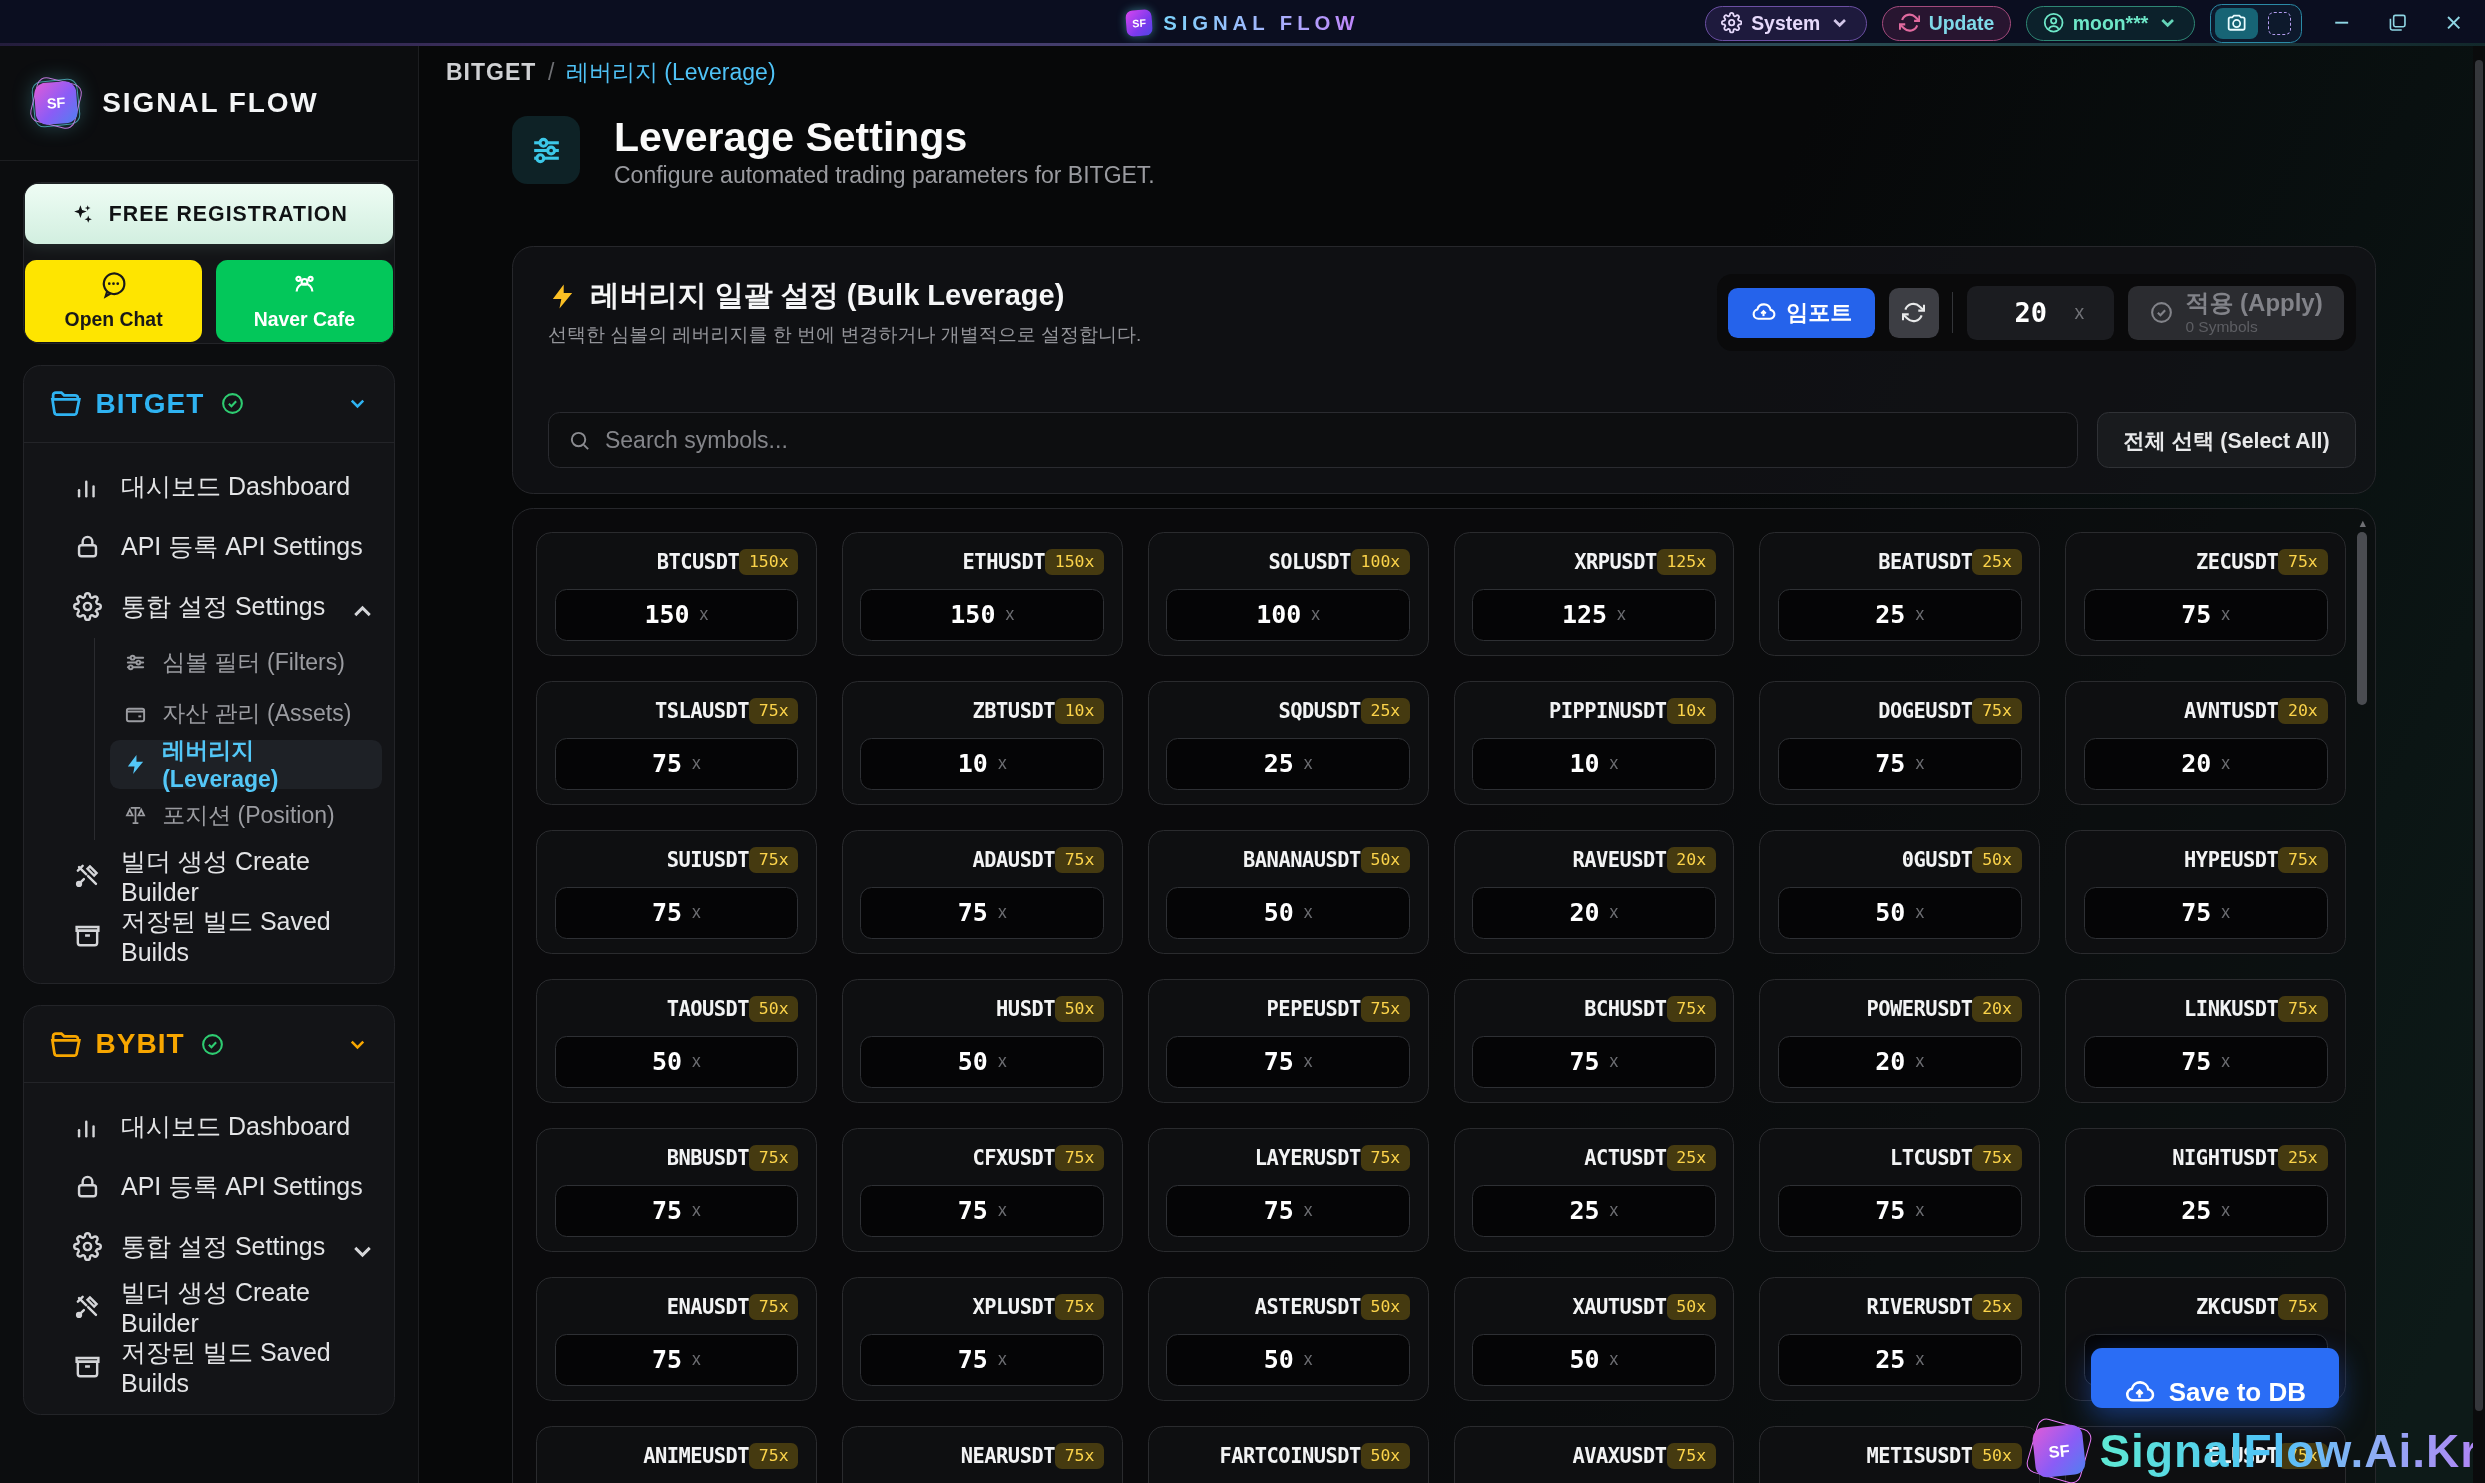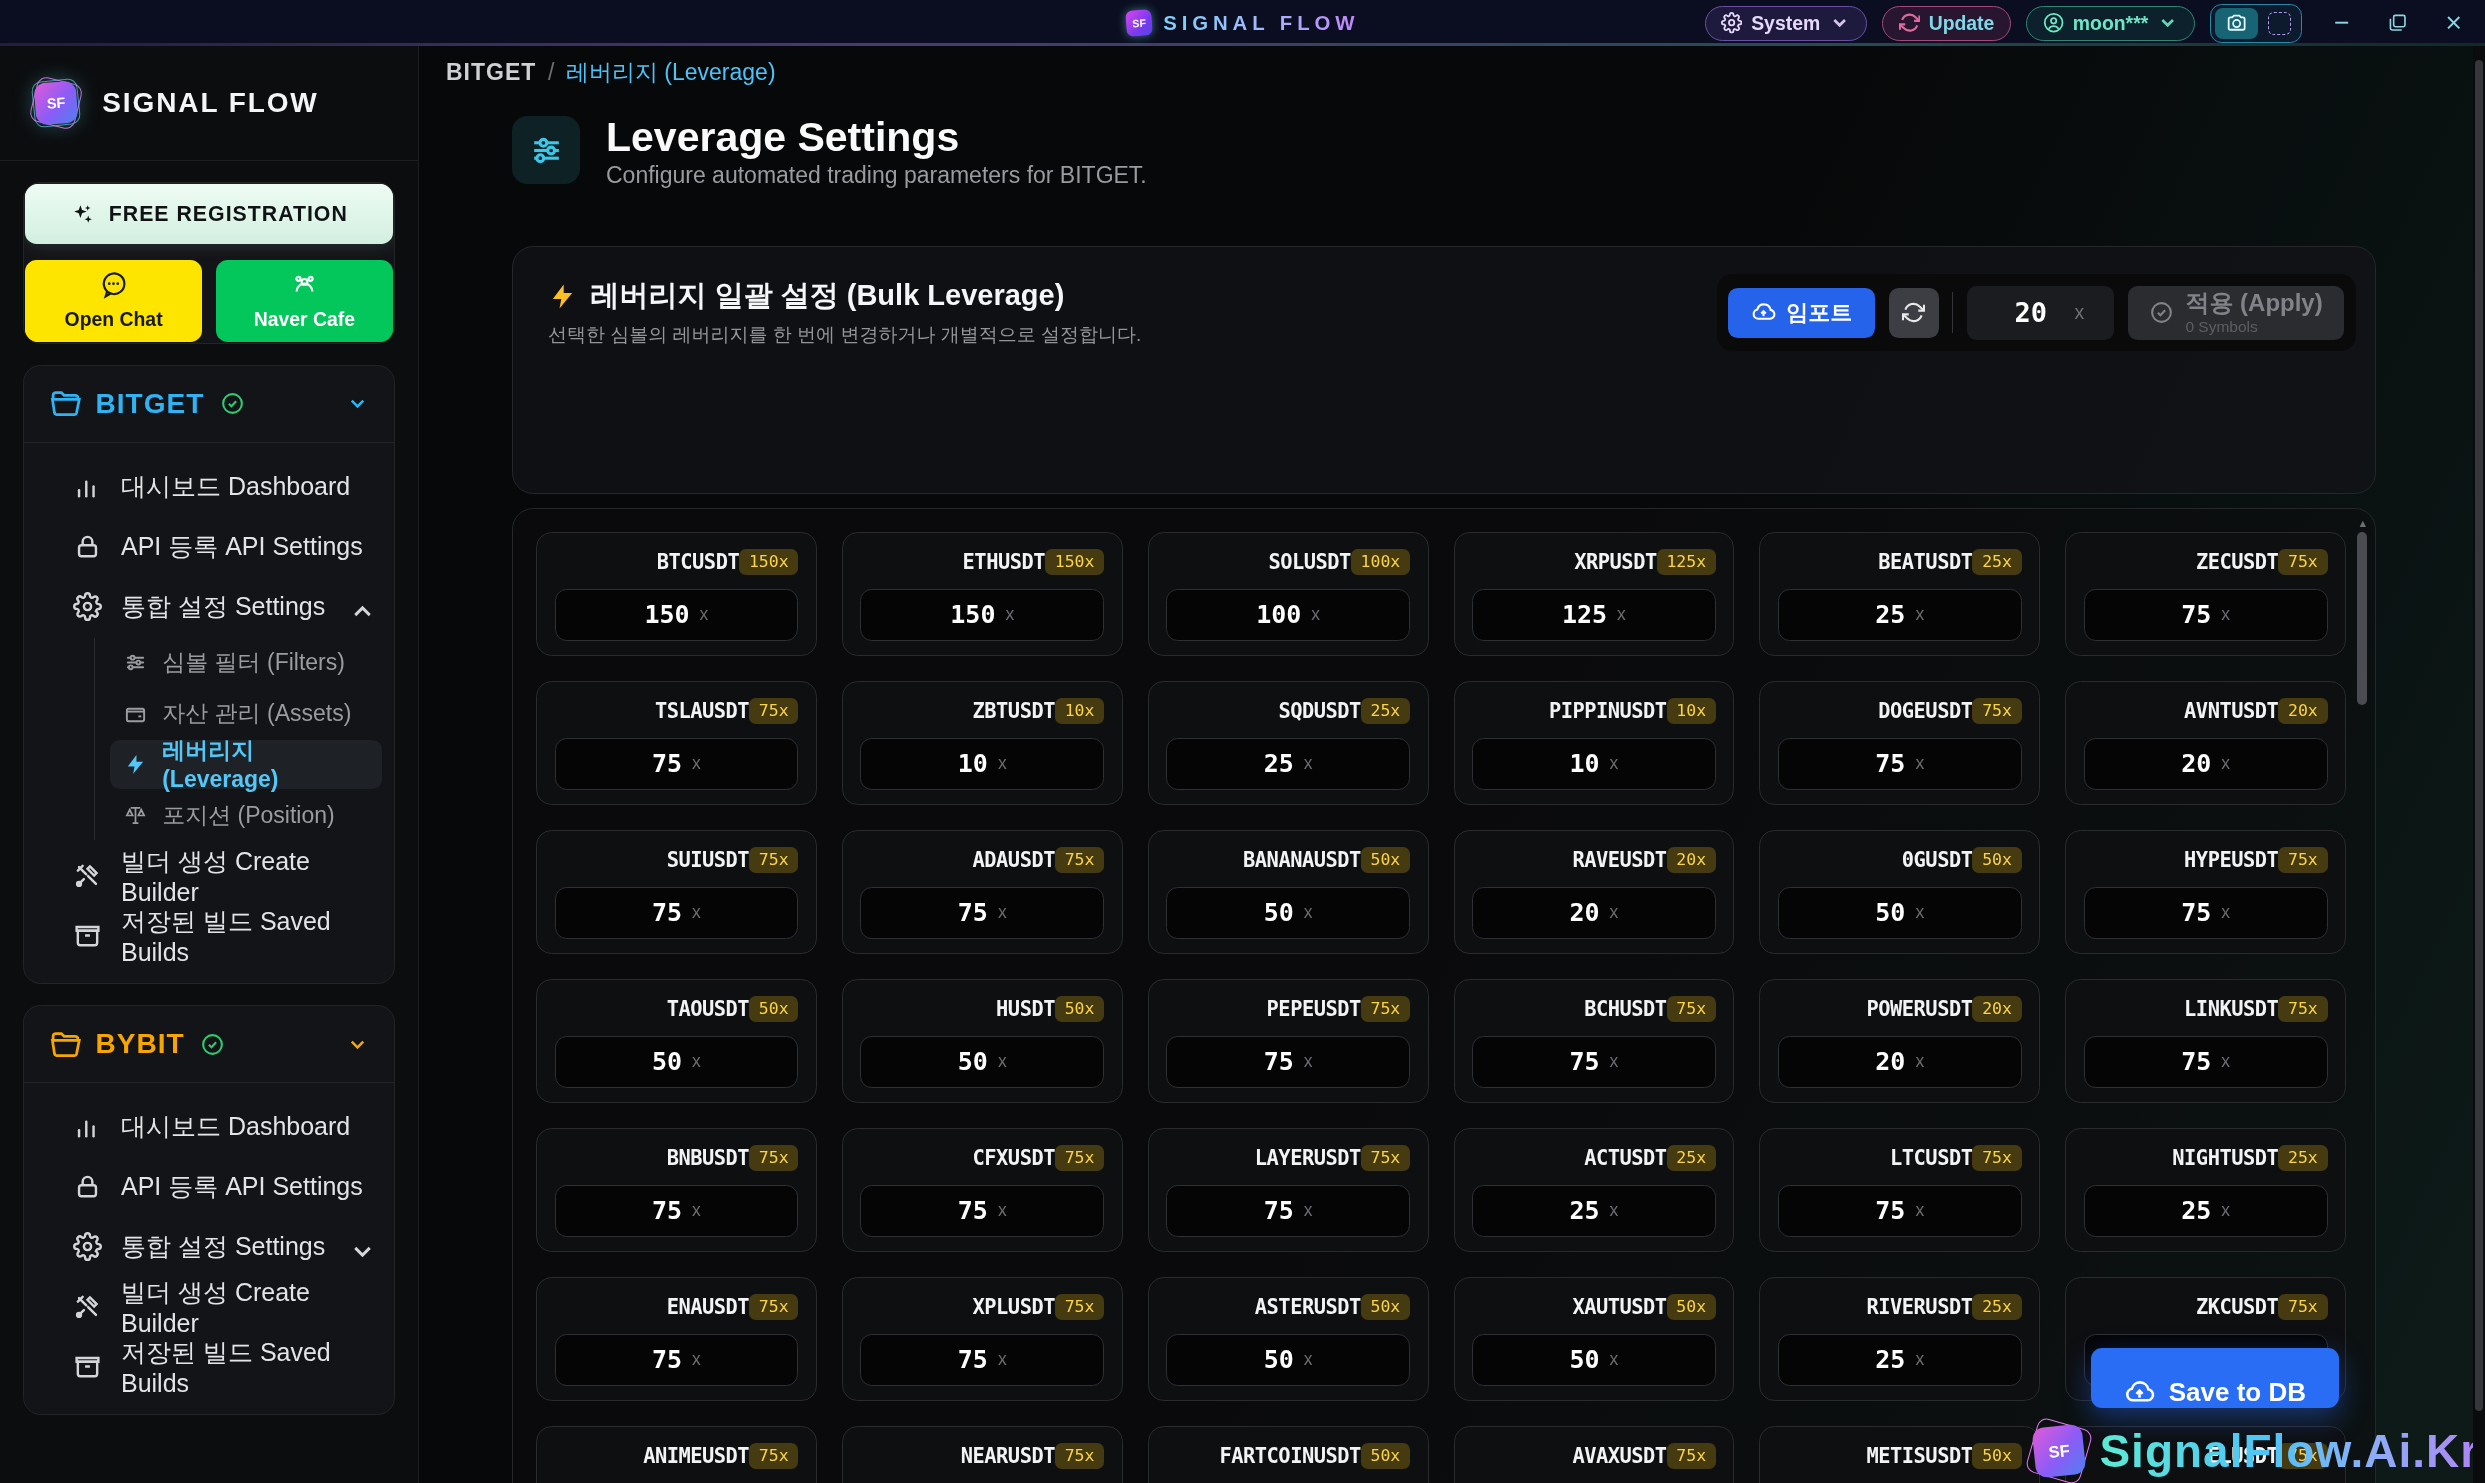--- a/index.html
+++ b/index.html
@@ -79,21 +79,21 @@
   .submenu-item .mi-label{font-size:23px}
   .submenu-item.active{background:#1e2126;color:#53c7f7}
   .submenu-item.active .mi-label{font-weight:bold}
 
   
   .breadcrumb{position:absolute;top:10.7px;left:27px;display:flex;align-items:center;gap:11.6px;font-size:23px}
   .bc-root{color:#cfd0d3;font-weight:bold;letter-spacing:1px}
   .bc-sep{color:#6f7074}
   .bc-link{color:#4fc3f7;cursor:pointer}
 
-  .page-header{position:absolute;top:70px;left:93px;display:flex;gap:26px}
+  .page-header{position:absolute;top:70px;left:93px;display:flex;gap:34px}
   .ph-icon{width:68px;height:68px;border-radius:15.5px;background:#0e2226;display:flex;align-items:center;justify-content:center;color:#3cc8e8}
   .ph-icon svg{width:37px;height:37px}
   .ph-title{font-size:41px;font-weight:bold;color:#fafafa;line-height:1.05}
   .ph-sub{font-size:23px;color:#9a9ba0;margin-top:3px}
 
   .bulk-card{position:absolute;top:200px;left:93px;right:109px;height:248px;background:rgba(19,20,23,.72);
     border:1px solid #26272b;border-radius:21.3px;padding:29px 19.4px 0 35px}
   .bulk-title-row{display:flex;align-items:center;gap:13.6px}
   .bulk-title-row svg{width:29px;height:29px;color:#fbbf24}
   .bulk-title{font-size:29px;font-weight:bold;color:#f5f6f7}
@@ -517,20 +517,30 @@
         <button class="btn-apply">
           <svg viewBox="0 0 24 24" fill="none" stroke="currentColor" stroke-width="2">
               <circle cx="12" cy="12" r="9"></circle>
               <polyline points="8.5 12.2 11 14.7 15.5 9.8"></polyline>
             </svg>
           <span class="ap-label">적용 (Apply)</span>
           <span class="ap-sub">0 Symbols</span>
         </button>
       </div>
 
+      <div class="search-row">
+        <div class="search-box">
+          <svg viewBox="0 0 24 24" fill="none" stroke="currentColor" stroke-width="2">
+              <circle cx="11" cy="11" r="7"></circle>
+              <line x1="16.5" y1="16.5" x2="21" y2="21"></line>
+            </svg>
+          <input placeholder="Search symbols..." style="">
+        </div>
+        <button class="btn-select-all">전체 선택 (Select All)</button>
+      </div>
     </section>
 
     <section class="grid-card">
       <div class="sym-grid" id="symbols-grid">
           <div class="sym-card">
             <div class="sym-head">
               <span class="sym-name">BTCUSDT</span>
               <span class="sym-badge">150x</span>
             </div>
             <div class="sym-input">

